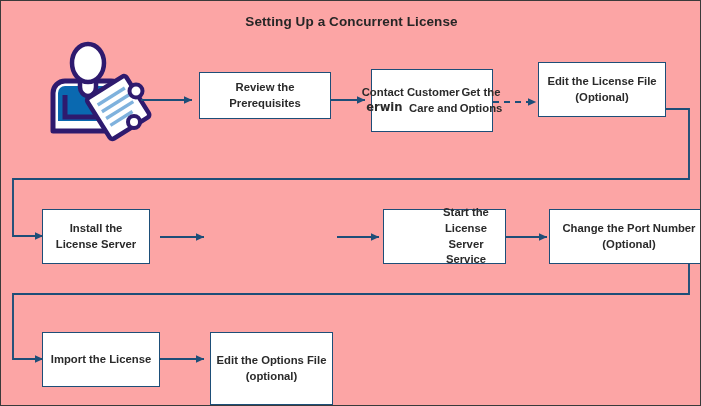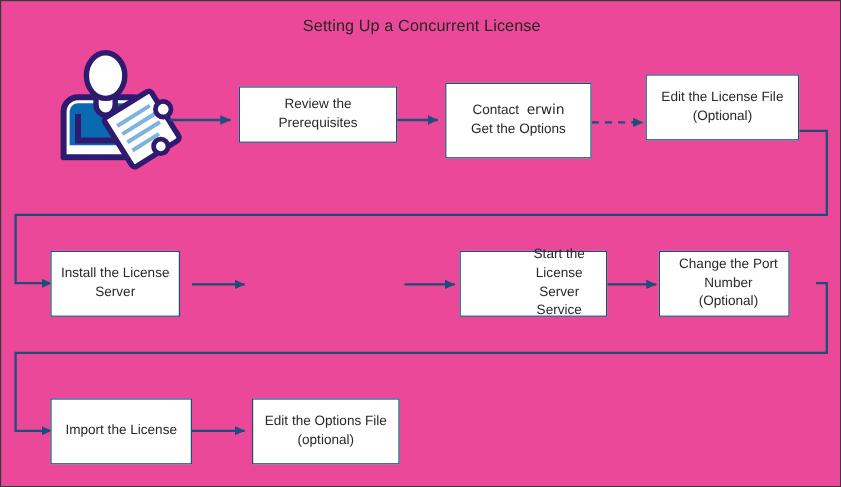--- a/index.html
+++ b/index.html
@@ -7,24 +7,25 @@
     padding: 0;
     background: #ffffff;
   }
   body {
     font-family: "Liberation Sans", sans-serif;
   }
   #page {
     position: relative;
     width: 701px;
     height: 406px;
-    background: #ec4899;
+    background: #fca5a5;
     border: 1px solid #3a3a3a;
     box-sizing: border-box;
     overflow: hidden;
+    font-weight: bold;
   }
   #flow-svg {
     position: absolute;
     left: 0;
     top: 0;
     width: 701px;
     height: 406px;
   }
   .diagram-title {
     position: absolute;
@@ -108,45 +109,46 @@
 
     <path d="M679,235 H688 V293 H12 V358 H42" fill="none" stroke="#1d4e78" stroke-width="1.9" marker-end="url(#arrowSolid)"></path>
 
     <line x1="159" y1="358" x2="203" y2="358" stroke="#1d4e78" stroke-width="1.9" marker-end="url(#arrowSolid)"></line>
   </svg>
 
   <div class="node" style="left:198px; top:71px; width:132px; height:47px;">
     <span class="lbl">Review the Prerequisites</span>
   </div>
 
-  <div class="node" style="left:370px; top:68px; width:122px; height:63px; flex-direction:column;">
+  <div class="node" style="left:370px; top:68px; width:122px; height:63px; ">
     <span class="lbl">
       <span>Contact</span><span>&nbsp; </span><span class="brand-erwin">erwin</span>
     </span>
+    <span class="lbl">Customer Care and</span>
     <span class="lbl">Get the Options</span>
   </div>
 
   <div class="node" style="left:537px; top:61px; width:128px; height:55px;">
     <span class="lbl">Edit the License File (Optional)</span>
   </div>
 
   <div class="node" style="left:41px; top:208px; width:108px; height:55px;">
     <span class="lbl">Install the License Server</span>
   </div>
 
 
   <div class="node" style="left:382px; top:208px; width:123px; height:55px;padding-left:48px;">
     <span class="lbl">Start the License Server Service</span>
   </div>
 
-  <div class="node" style="left:548px; top:208px; width:109px; height:55px;padding-left:12px;">
+  <div class="node" style="left:548px; top:208px; width:153px; height:55px;padding-left:12px;">
     <span class="lbl">Change the Port Number (Optional)</span>
   </div>
 
   <div class="node" style="left:41px; top:331px; width:118px; height:55px;">
     <span class="lbl">Import the License</span>
   </div>
 
-  <div class="node" style="left:209px; top:331px; width:123px; height:55px;">
+  <div class="node" style="left:209px; top:331px; width:123px; height:73px;">
     <span class="lbl">Edit the Options File (optional)</span>
   </div>
 
 </div>
 
 </body></html>

